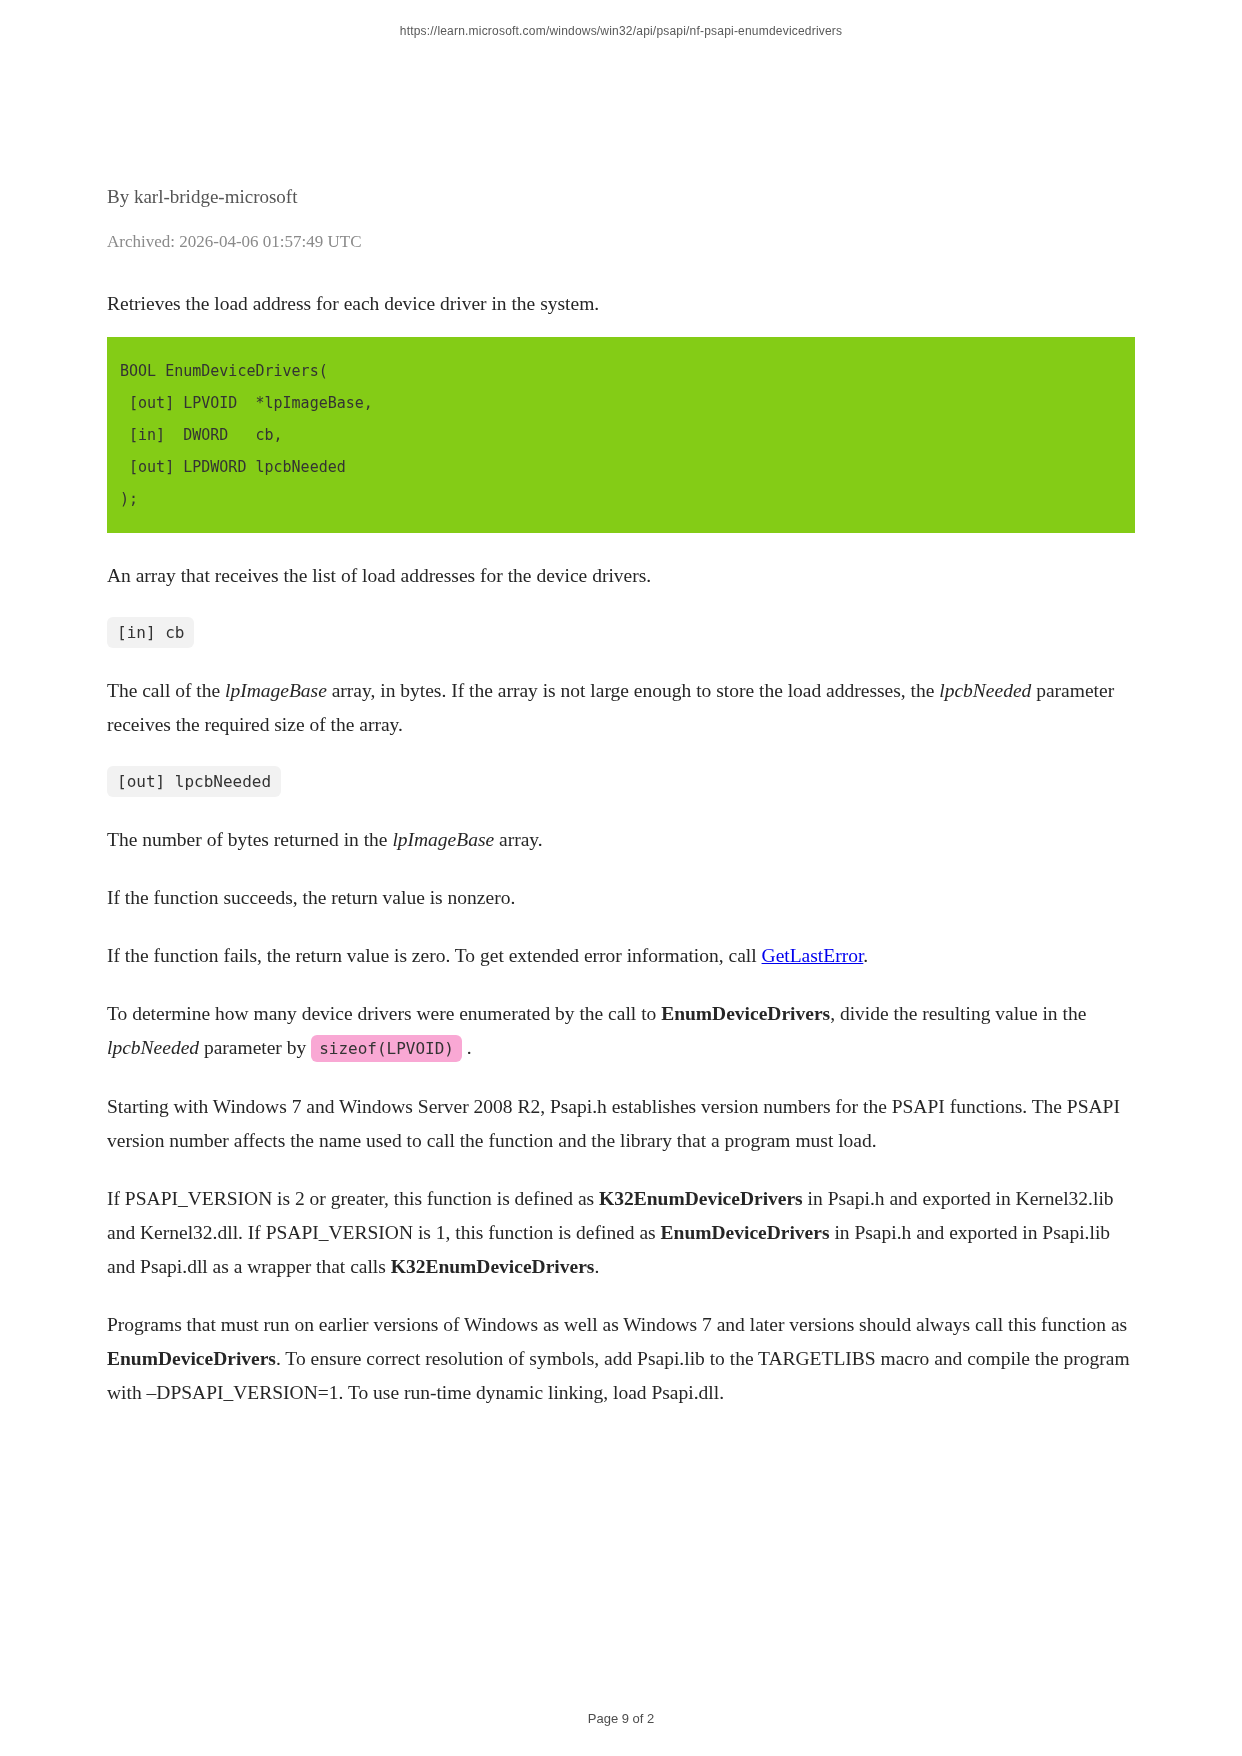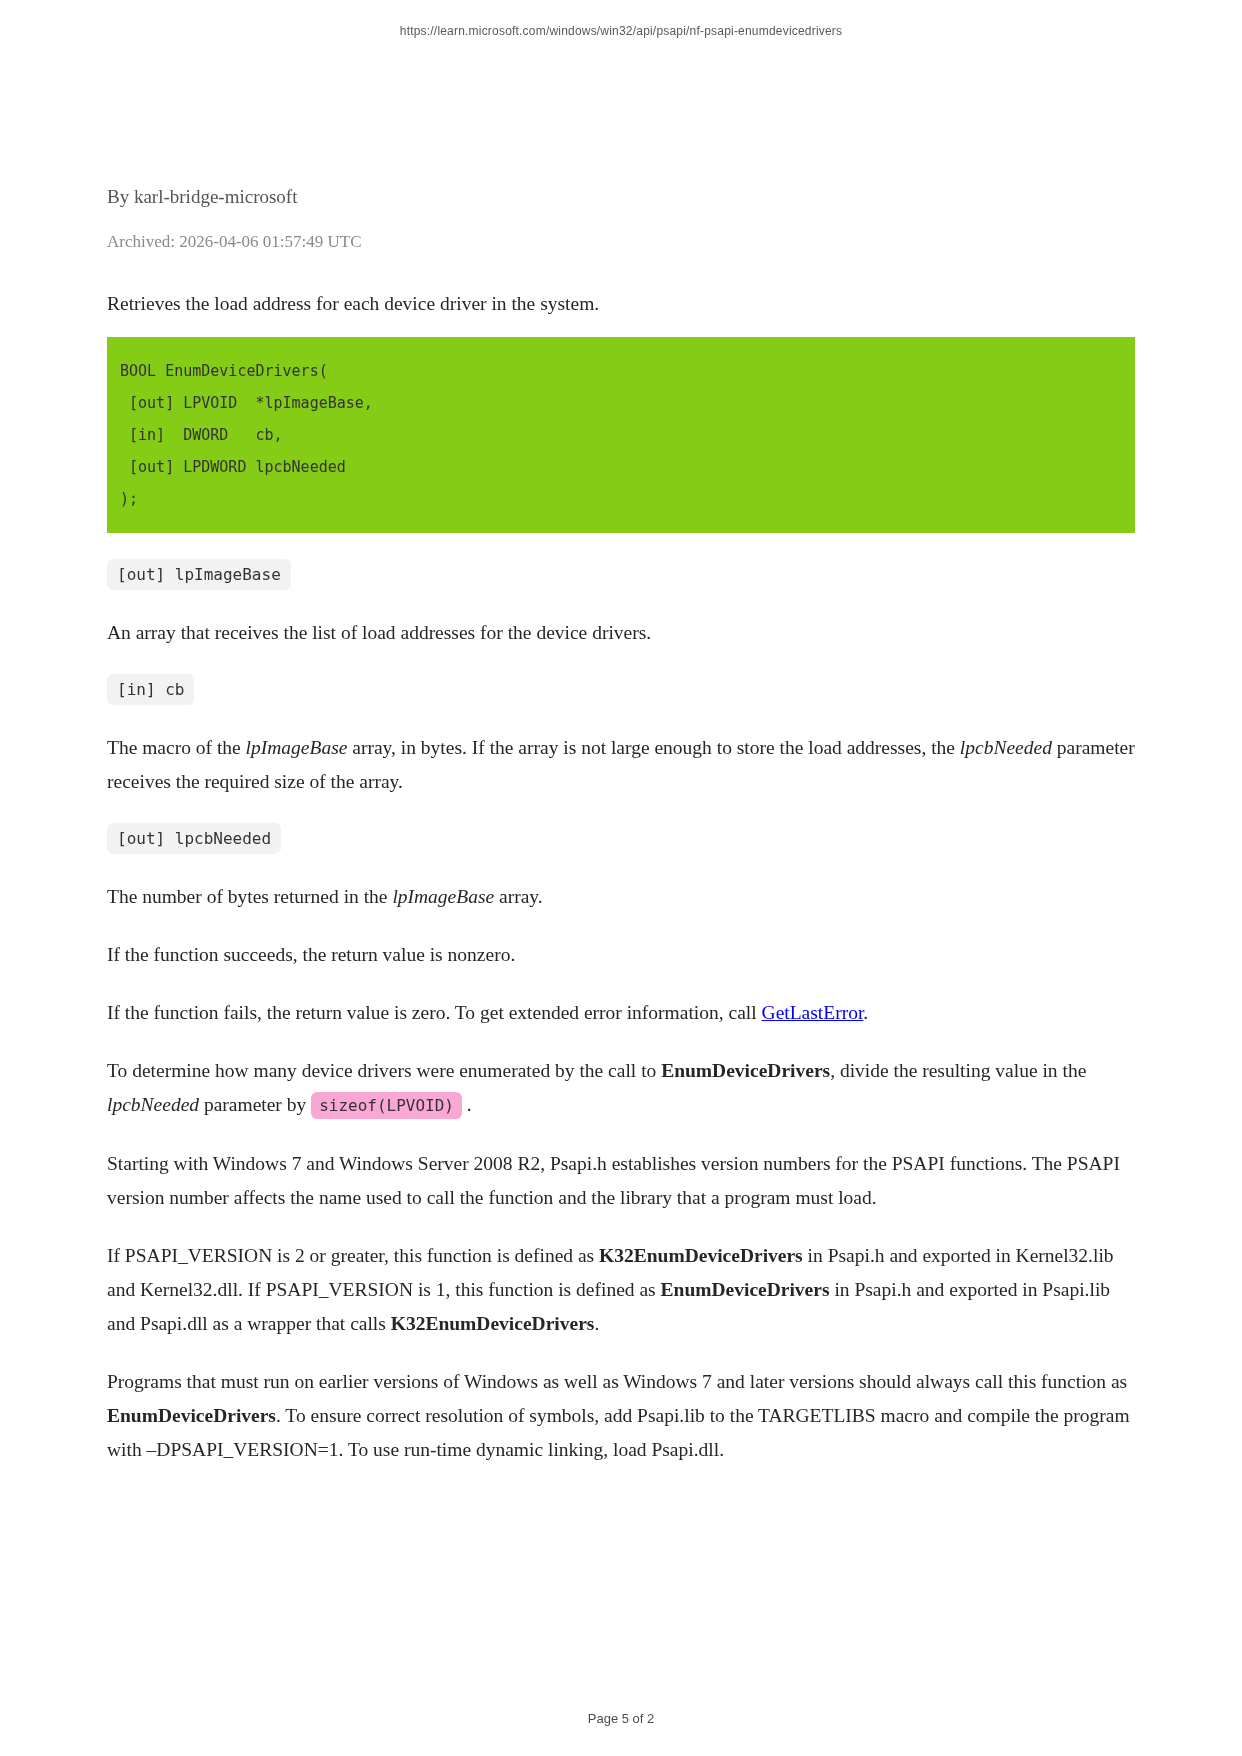--- a/index.html
+++ b/index.html
@@ -124,44 +124,41 @@
     <p class="para intro"><span>Retrieves the load address for each device driver in the system.</span></p>
 
     <div class="code-block">
       <pre>BOOL EnumDeviceDrivers(
  [out] LPVOID  *lpImageBase,
  [in]  DWORD   cb,
  [out] LPDWORD lpcbNeeded
 );</pre>
     </div>
 
-    <div class="badge-row">
-      <span class="badge">[out] lpImageBase</span>
-    </div>
     <p class="para"><span>An array that receives the list of load addresses for the device drivers.</span></p>
 
     <div class="badge-row">
       <span class="badge">[in] cb</span>
     </div>
-    <p class="para"><span>The macro of the </span><span class="seg-italic">lpImageBase</span><span> array, in bytes. If the array is not large enough to store the load addresses, the </span><span class="seg-italic">lpcbNeeded</span><span> parameter receives the required size of the array.</span></p>
+    <p class="para"><span>The call of the </span><span class="seg-italic">lpImageBase</span><span> array, in bytes. If the array is not large enough to store the load addresses, the </span><span class="seg-italic">lpcbNeeded</span><span> parameter receives the required size of the array.</span></p>
 
     <div class="badge-row">
       <span class="badge">[out] lpcbNeeded</span>
     </div>
     <p class="para"><span>The number of bytes returned in the </span><span class="seg-italic">lpImageBase</span><span> array.</span></p>
 
     <p class="para"><span>If the function succeeds, the return value is nonzero.</span></p>
 
     <p class="para"><span>If the function fails, the return value is zero. To get extended error information, call </span><a href="#" class="seg-link">GetLastError</a><span>.</span></p>
 
     <p class="para"><span>To determine how many device drivers were enumerated by the call to </span><span class="seg-bold">EnumDeviceDrivers</span><span>, divide the resulting value in the </span><span class="seg-italic">lpcbNeeded</span><span> parameter by </span><span class="seg-code">sizeof(LPVOID)</span><span> .</span></p>
 
     <p class="para"><span>Starting with Windows 7 and Windows Server 2008 R2, Psapi.h establishes version numbers for the PSAPI functions. The PSAPI version number affects the name used to call the function and the library that a program must load.</span></p>
 
     <p class="para"><span>If PSAPI_VERSION is 2 or greater, this function is defined as </span><span class="seg-bold">K32EnumDeviceDrivers</span><span> in Psapi.h and exported in Kernel32.lib and Kernel32.dll. If PSAPI_VERSION is 1, this function is defined as </span><span class="seg-bold">EnumDeviceDrivers</span><span> in Psapi.h and exported in Psapi.lib and Psapi.dll as a wrapper that calls </span><span class="seg-bold">K32EnumDeviceDrivers</span><span>.</span></p>
 
     <p class="para"><span>Programs that must run on earlier versions of Windows as well as Windows 7 and later versions should always call this function as </span><span class="seg-bold">EnumDeviceDrivers</span><span>. To ensure correct resolution of symbols, add Psapi.lib to the TARGETLIBS macro and compile the program with –DPSAPI_VERSION=1. To use run-time dynamic linking, load Psapi.dll.</span></p>
 
   </div>
 
-  <div class="footer">Page 5 of 2</div>
+  <div class="footer">Page 9 of 2</div>
 
 </div>
 
 </body></html>

